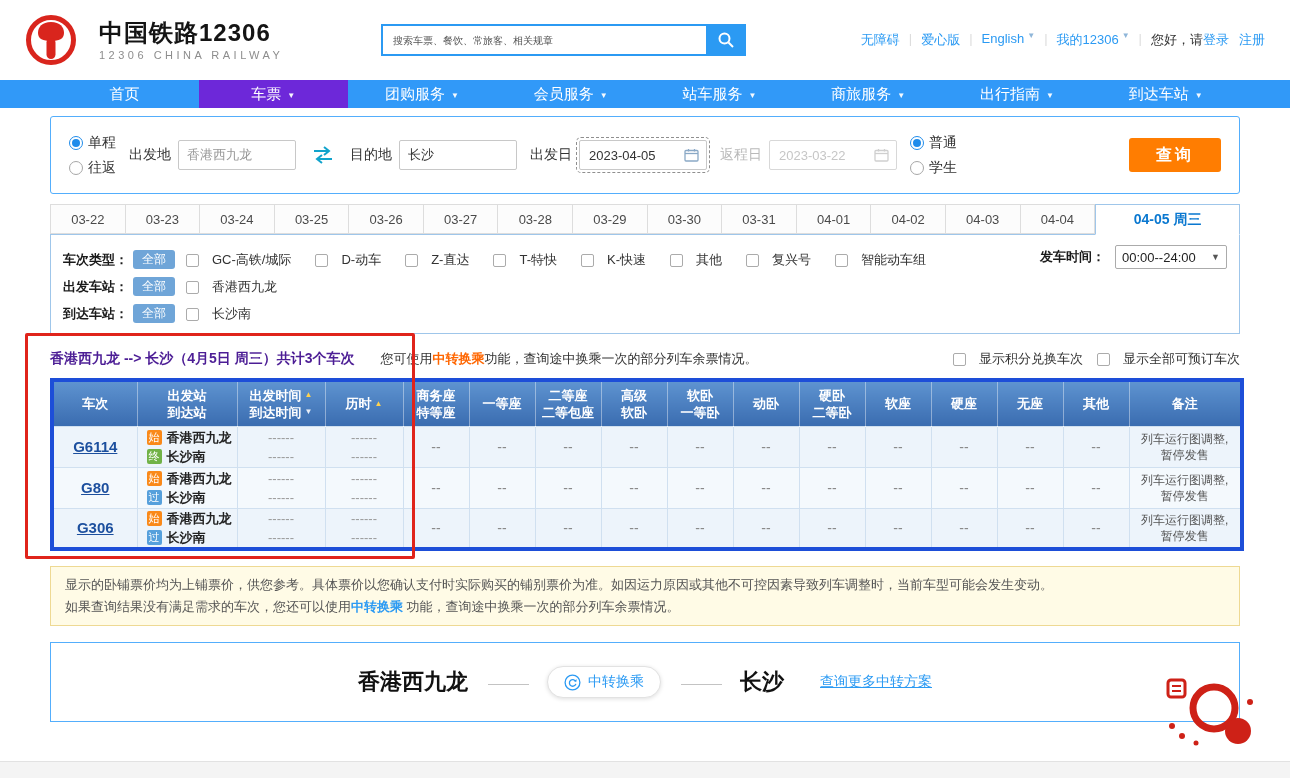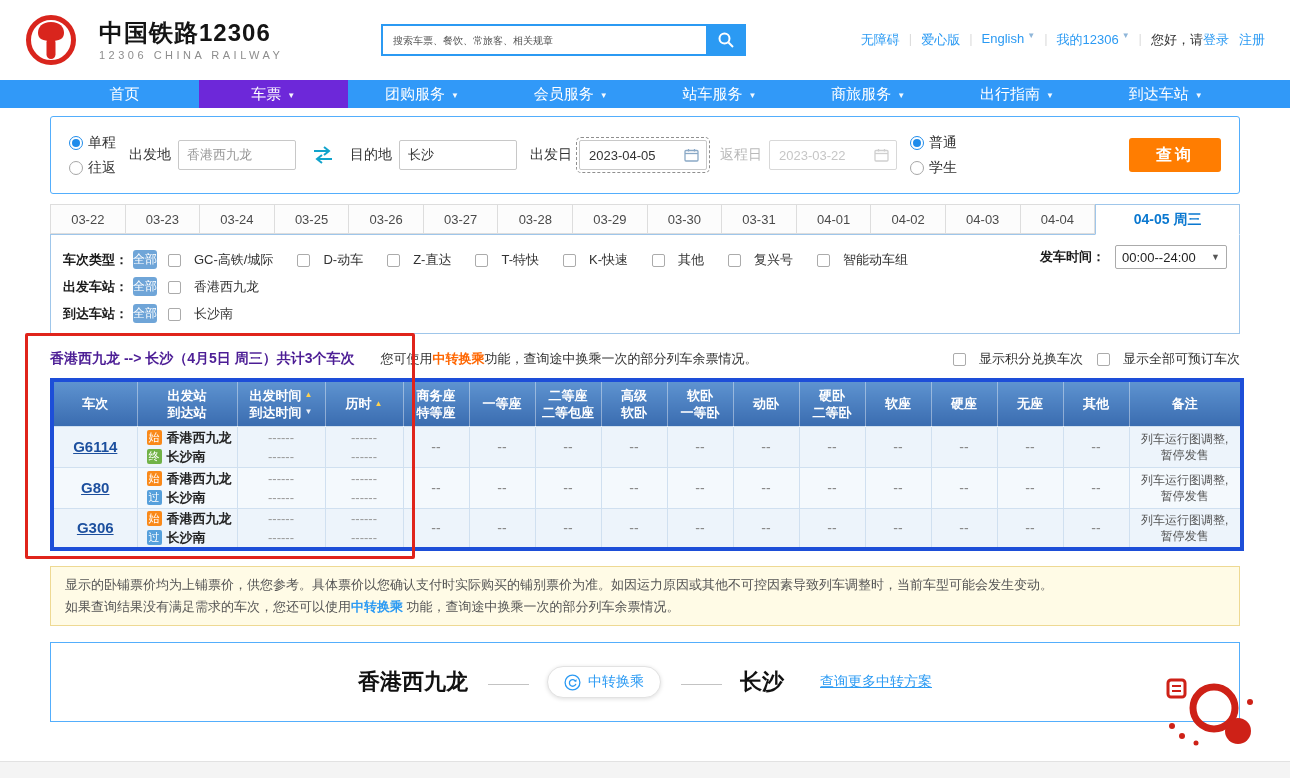--- a/index.html
+++ b/index.html
@@ -48,21 +48,21 @@
 .query-btn{margin-left:auto;width:92px;height:34px;background:#ff7d01;color:#fff;border:none;border-radius:3px;font-size:16px;font-weight:bold;cursor:pointer;letter-spacing:3px}
 
 .date-tabs{margin-top:10px;display:flex;height:30px;position:relative;z-index:2}
 .date-tab{flex:1;border:1px solid #ddd;border-left:none;background:#fcfcfc;display:flex;align-items:center;justify-content:center;font-size:13px;color:#4a4a4a;cursor:pointer}
 .date-tab:first-child{border-left:1px solid #ddd}
 .date-tab.active{flex:none;width:145px;background:#fff;color:#0a78d0;font-weight:bold;border:1px solid #9fc6ea;border-bottom:1px solid #fff;margin-bottom:-1px;font-size:14px}
 
 .filter-box{border:1px solid #9fc6ea;padding:6px 12px;background:#fff;position:relative;z-index:1}
 .f-row{display:flex;align-items:flex-end;padding:4px 0;font-size:13px}
 .f-label{font-weight:bold;color:#1a1a1a;margin-right:5px}
-.all-badge{background:#6fa5d8;color:#fff;border-radius:3px;padding:1px 0;font-size:12px;margin-right:11px;cursor:pointer;line-height:17px}
+.all-badge{background:#6fa5d8;color:#fff;border-radius:3px;padding:1px 9px;font-size:12px;margin-right:11px;cursor:pointer;line-height:17px}
 .opts{display:flex;flex-wrap:wrap;align-items:center;gap:0 24px}
 .chk{display:flex;align-items:center;gap:13px;cursor:pointer;color:#333;font-size:13px}
 .box{width:13px;height:13px;border:1px solid #ababab;background:#fff;border-radius:2px;display:inline-block;flex:none}
 .time-wrap{margin-left:auto;display:flex;align-items:center;gap:5px}
 .time-select{width:112px;height:24px;border:1px solid #ababab;border-radius:2px;display:flex;align-items:center;justify-content:space-between;padding:0 6px;font-size:13px;cursor:pointer;background:#fff;color:#222}
 .time-select .scaret{font-size:9px;color:#555}
 
 .result-line{margin-top:16px;display:flex;align-items:center;font-size:14px}
 .route-part{font-weight:bold;color:#4c1d95}
 .hint{margin-left:26px;color:#333;font-size:13px}

